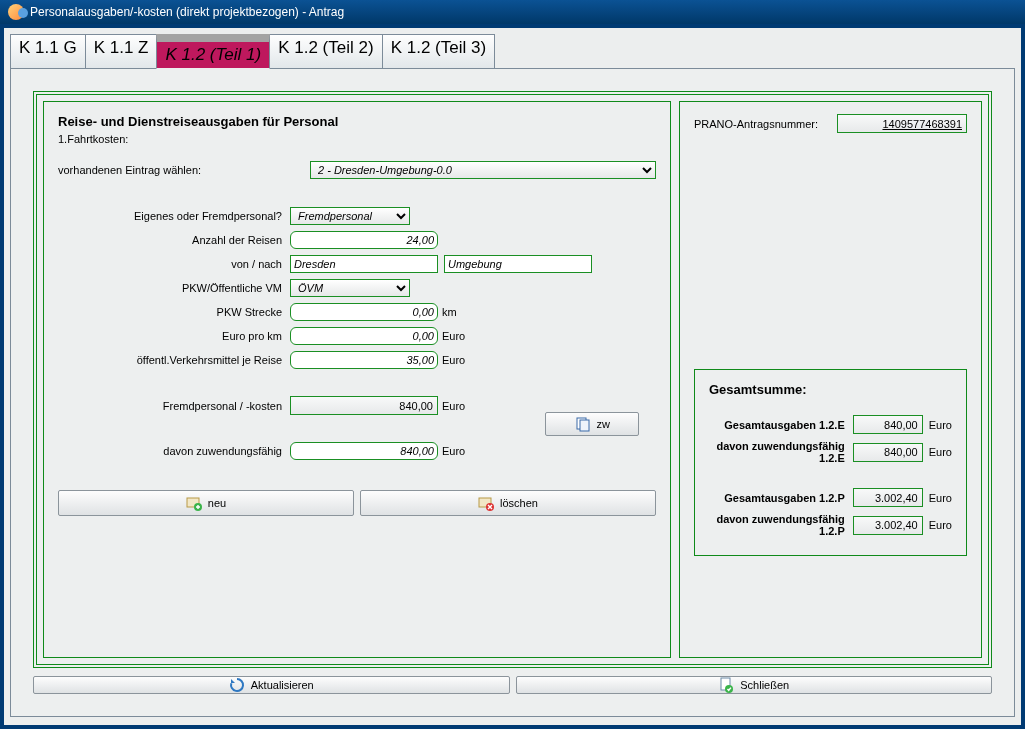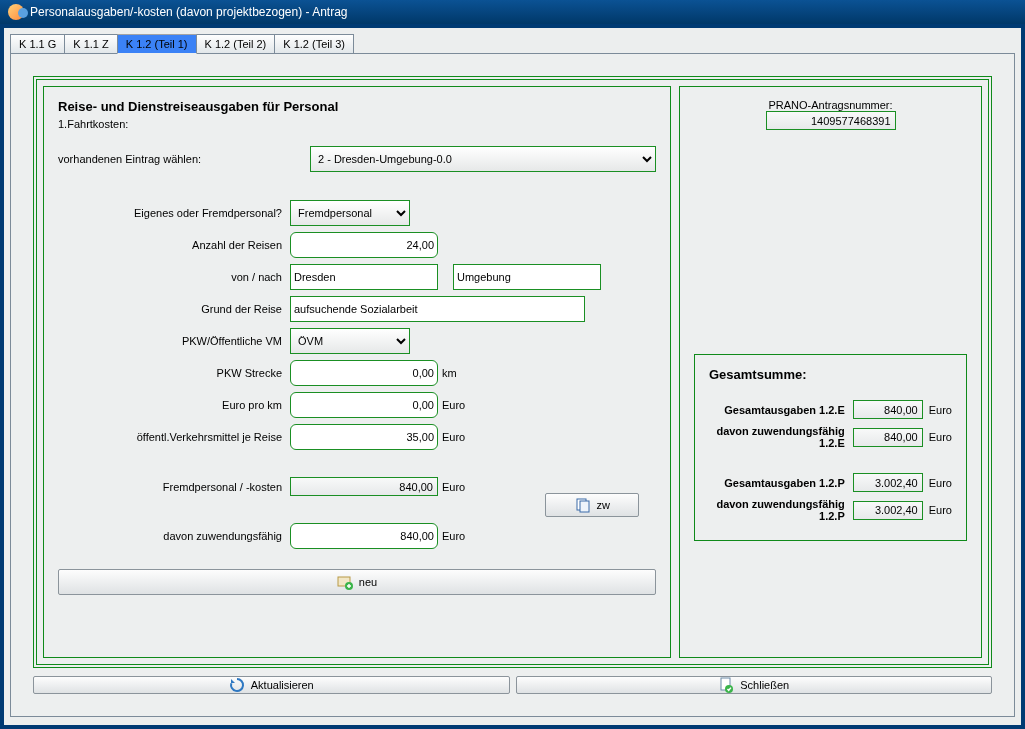--- a/index.html
+++ b/index.html
@@ -46,31 +46,32 @@
 }
 .tabs {
   display: flex;
   gap: 0;
 }
 .tab {
   border: 1px solid #7c8b99;
   border-bottom: none;
   background: linear-gradient(#fefefe, #e2e7ea);
   padding: 3px 8px;
-  font-size: 11px;
+  font-size: 17px;
   cursor: pointer;
   position: relative;
 }
 .tab + .tab { margin-left: -1px; }
 .tab.active {
-  background: #3b82f6;
-  border-top: 1px solid #a3a3a3;
+  background: #be185d;
+  border-top: 8px solid #a3a3a3;
   border-bottom: 1px solid #edefef;
   margin-bottom: -1px;
   z-index: 2;
+  font-style: italic;
 }
 .tabpane {
   flex: 1;
   border: 1px solid #7c8b99;
   background: #edefef;
   padding: 22px;
   display: flex;
   flex-direction: column;
 }
 .double-border {
@@ -120,29 +121,30 @@
 .unit { padding-left: 4px; }
 .wide-select {
   width: 346px;
 }
 select, input[type=text] {
   font-family: inherit;
   font-size: 11px;
   background: #fff;
   border: 1px solid #1a8f23;
   padding: 1px 3px;
-  height: 26px;
+  height: 18px;
+  font-style: italic;
 }
 select {
   background: linear-gradient(#fff, #e6e8e8);
   border: 1px solid #1a8f23;
 }
 .txt-input { width: 148px; border-radius: 6px; }
 .mini-select { width: 120px; }
-.twin { display:flex; gap:16px;border-radius:8px; }
+.twin { display:flex; gap:7px;border-radius:8px; }
 .twin input { width: 148px; }
 .readonly-box {
   background: linear-gradient(#f8f9f9, #e7e9ea);
   border: 1px solid #1a8f23;
   height: 19px;
   display: inline-flex;
   align-items: center;
   justify-content: flex-end;
   padding: 0 4px;
 }
@@ -164,38 +166,38 @@
   height: 26px;
   display: inline-flex;
   align-items: center;
   justify-content: center;
   gap: 6px;
   cursor: pointer;
   font-family: inherit;
   font-size: 11px;
 }
 .zw-btn { width: 94px; height: 24px; margin-left: 80px; margin-top: 37px; }
-.pair-btn-row { display:flex; gap:6px; margin-top:14px; }
+.pair-btn-row { display:flex; gap:6px; margin-top:24px; }
 .pair-btn-row .btn { flex:1; }
 .footer-row {
   display:flex; gap:6px; margin-top:8px;
 }
 .footer-row .btn { flex:1; height: 18px; }
-.prano-row { display:flex; align-items:center; margin-bottom:8px;flex-direction:column; }
+.prano-row { display:flex; align-items:center; margin-bottom:20px; }
 .prano-lbl { flex:1; }
-.prano-val { width: 130px; text-align:right; }
+.prano-val { width: 130px; text-align:right;text-decoration:underline; }
 .icon-svg { width:16px; height:16px; }
 </style>
 </head>
 <body>
 
 <div class="window">
   <div class="titlebar">
     <span class="app-icon"></span>
-    <span>Personalausgaben/-kosten (davon projektbezogen) - Antrag</span>
+    <span>Personalausgaben/-kosten (direkt projektbezogen) - Antrag</span>
   </div>
 
   <div class="content">
     <div class="tabs">
       <div class="tab"><span>K 1.1 G</span></div>
       <div class="tab"><span>K 1.1 Z</span></div>
       <div class="tab active"><span>K 1.2 (Teil 1)</span></div>
       <div class="tab"><span>K 1.2 (Teil 2)</span></div>
       <div class="tab"><span>K 1.2 (Teil 3)</span></div>
     </div>
@@ -228,24 +230,20 @@
             </div>
 
             <div class="row">
               <div class="lbl">von / nach</div>
               <div class="twin">
                 <input type="text" value="Dresden" style="">
                 <input type="text" style="margin-left: -1px;" value="Umgebung">
               </div>
             </div>
 
-            <div class="row">
-              <div class="lbl">Grund der Reise</div>
-              <input type="text" style="width: 295px;" value="aufsuchende Sozialarbeit">
-            </div>
 
             <div class="row">
               <div class="lbl">PKW/Öffentliche VM</div>
               <select class="mini-select">
                 <option>ÖVM</option>
               </select>
             </div>
 
             <div class="row">
               <div class="lbl">PKW Strecke</div>
@@ -285,20 +283,28 @@
             </div>
 
             <div class="pair-btn-row">
               <button class="btn">
                 <svg class="icon-svg" viewBox="0 0 16 16">
                     <rect x="1" y="3" width="12" height="9" fill="#f2e7c6" stroke="#b89a46"></rect>
                     <circle cx="12" cy="12" r="4" fill="#3bb44a"></circle>
                     <path d="M12 10 v4 M10 12 h4" stroke="#fff" stroke-width="1.4"></path>
                   </svg>
                 <span>neu</span>
+              </button>
+              <button class="btn">
+                <svg class="icon-svg" viewBox="0 0 16 16">
+                    <rect x="1" y="3" width="12" height="9" fill="#f2e7c6" stroke="#b89a46"></rect>
+                    <circle cx="12" cy="12" r="4" fill="#d33"></circle>
+                    <path d="M10 10 L14 14 M14 10 L10 14" stroke="#fff" stroke-width="1.4"></path>
+                  </svg>
+                <span>löschen</span>
               </button>
             </div>
           </div>
 
           <div class="right-panel">
             <div class="prano-row">
               <span class="prano-lbl">PRANO-Antragsnummer:</span>
               <span class="readonly-box prano-val">1409577468391</span>
             </div>
 

